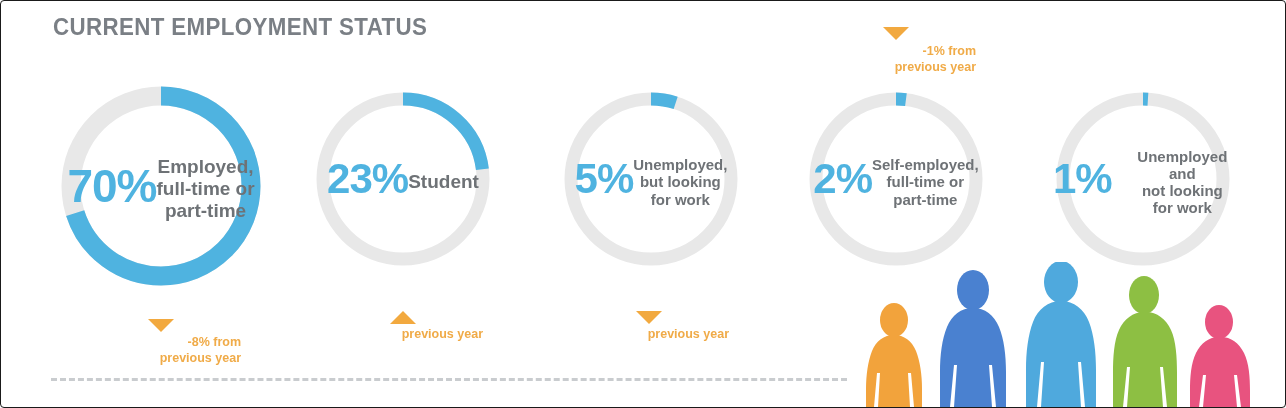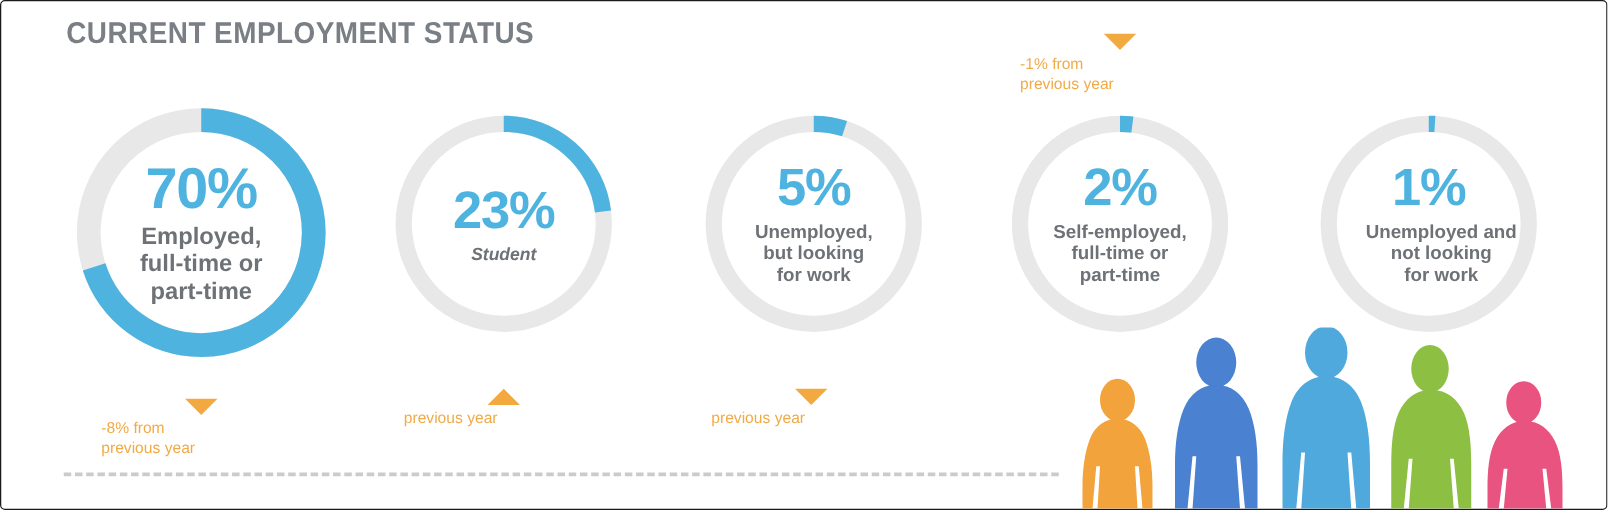--- a/index.html
+++ b/index.html
@@ -49,21 +49,20 @@
     overflow: visible;
   }
 
   .donut-center {
     position: absolute;
     left: 0;
     top: 0;
     width: 100%;
     height: 100%;
     display: flex;
-    flex-direction: column;
     align-items: center;
     justify-content: center;
     text-align: center;
     pointer-events: none;
   }
 
   .pct {
     color: #4fb3e0;
     font-weight: bold;
     line-height: 1;
@@ -74,24 +73,24 @@
     color: #6e7276;
     font-weight: bold;
     line-height: 1.15;
     margin-top: 6px;
   }
 
   
   .change {
     position: absolute;
     width: 160px;
-    text-align: left;
+    text-align: right;
     color: #f0ab48;
     font-size: 12.5px;
-    font-weight: normal;
+    font-weight: bold;
     line-height: 1.25;
     font-family: "Liberation Sans", sans-serif;
   }
 
   .tri {
     width: 0;
     height: 0;
     margin: 0 auto 3px auto;
   }
 
@@ -159,21 +158,21 @@
   </div>
 
   <div class="stat" style="left:312px; top:88px;">
     <div class="donut-wrap" style="width:180px;height:180px;">
       <svg width="180" height="180" viewBox="0 0 180 180">
         <circle cx="90" cy="90" r="80" fill="none" stroke="#e8e8e8" stroke-width="13"></circle>
         <circle cx="90" cy="90" r="80" fill="none" stroke="#4fb3e0" stroke-width="13" stroke-dasharray="115.61 502.65" transform="rotate(-90 90 90)"></circle>
       </svg>
       <div class="donut-center">
         <div class="pct" style="font-size:42px;">23%</div>
-        <div class="desc" style="font-size:14px;font-style:italic;">
+        <div class="desc" style="font-size:19px;">
           <div>Student</div>
         </div>
       </div>
     </div>
   </div>
   <div class="change" style="left:322px; top:310px;">
     <div class="tri up"></div>
     <div>previous year</div>
   </div>
 

